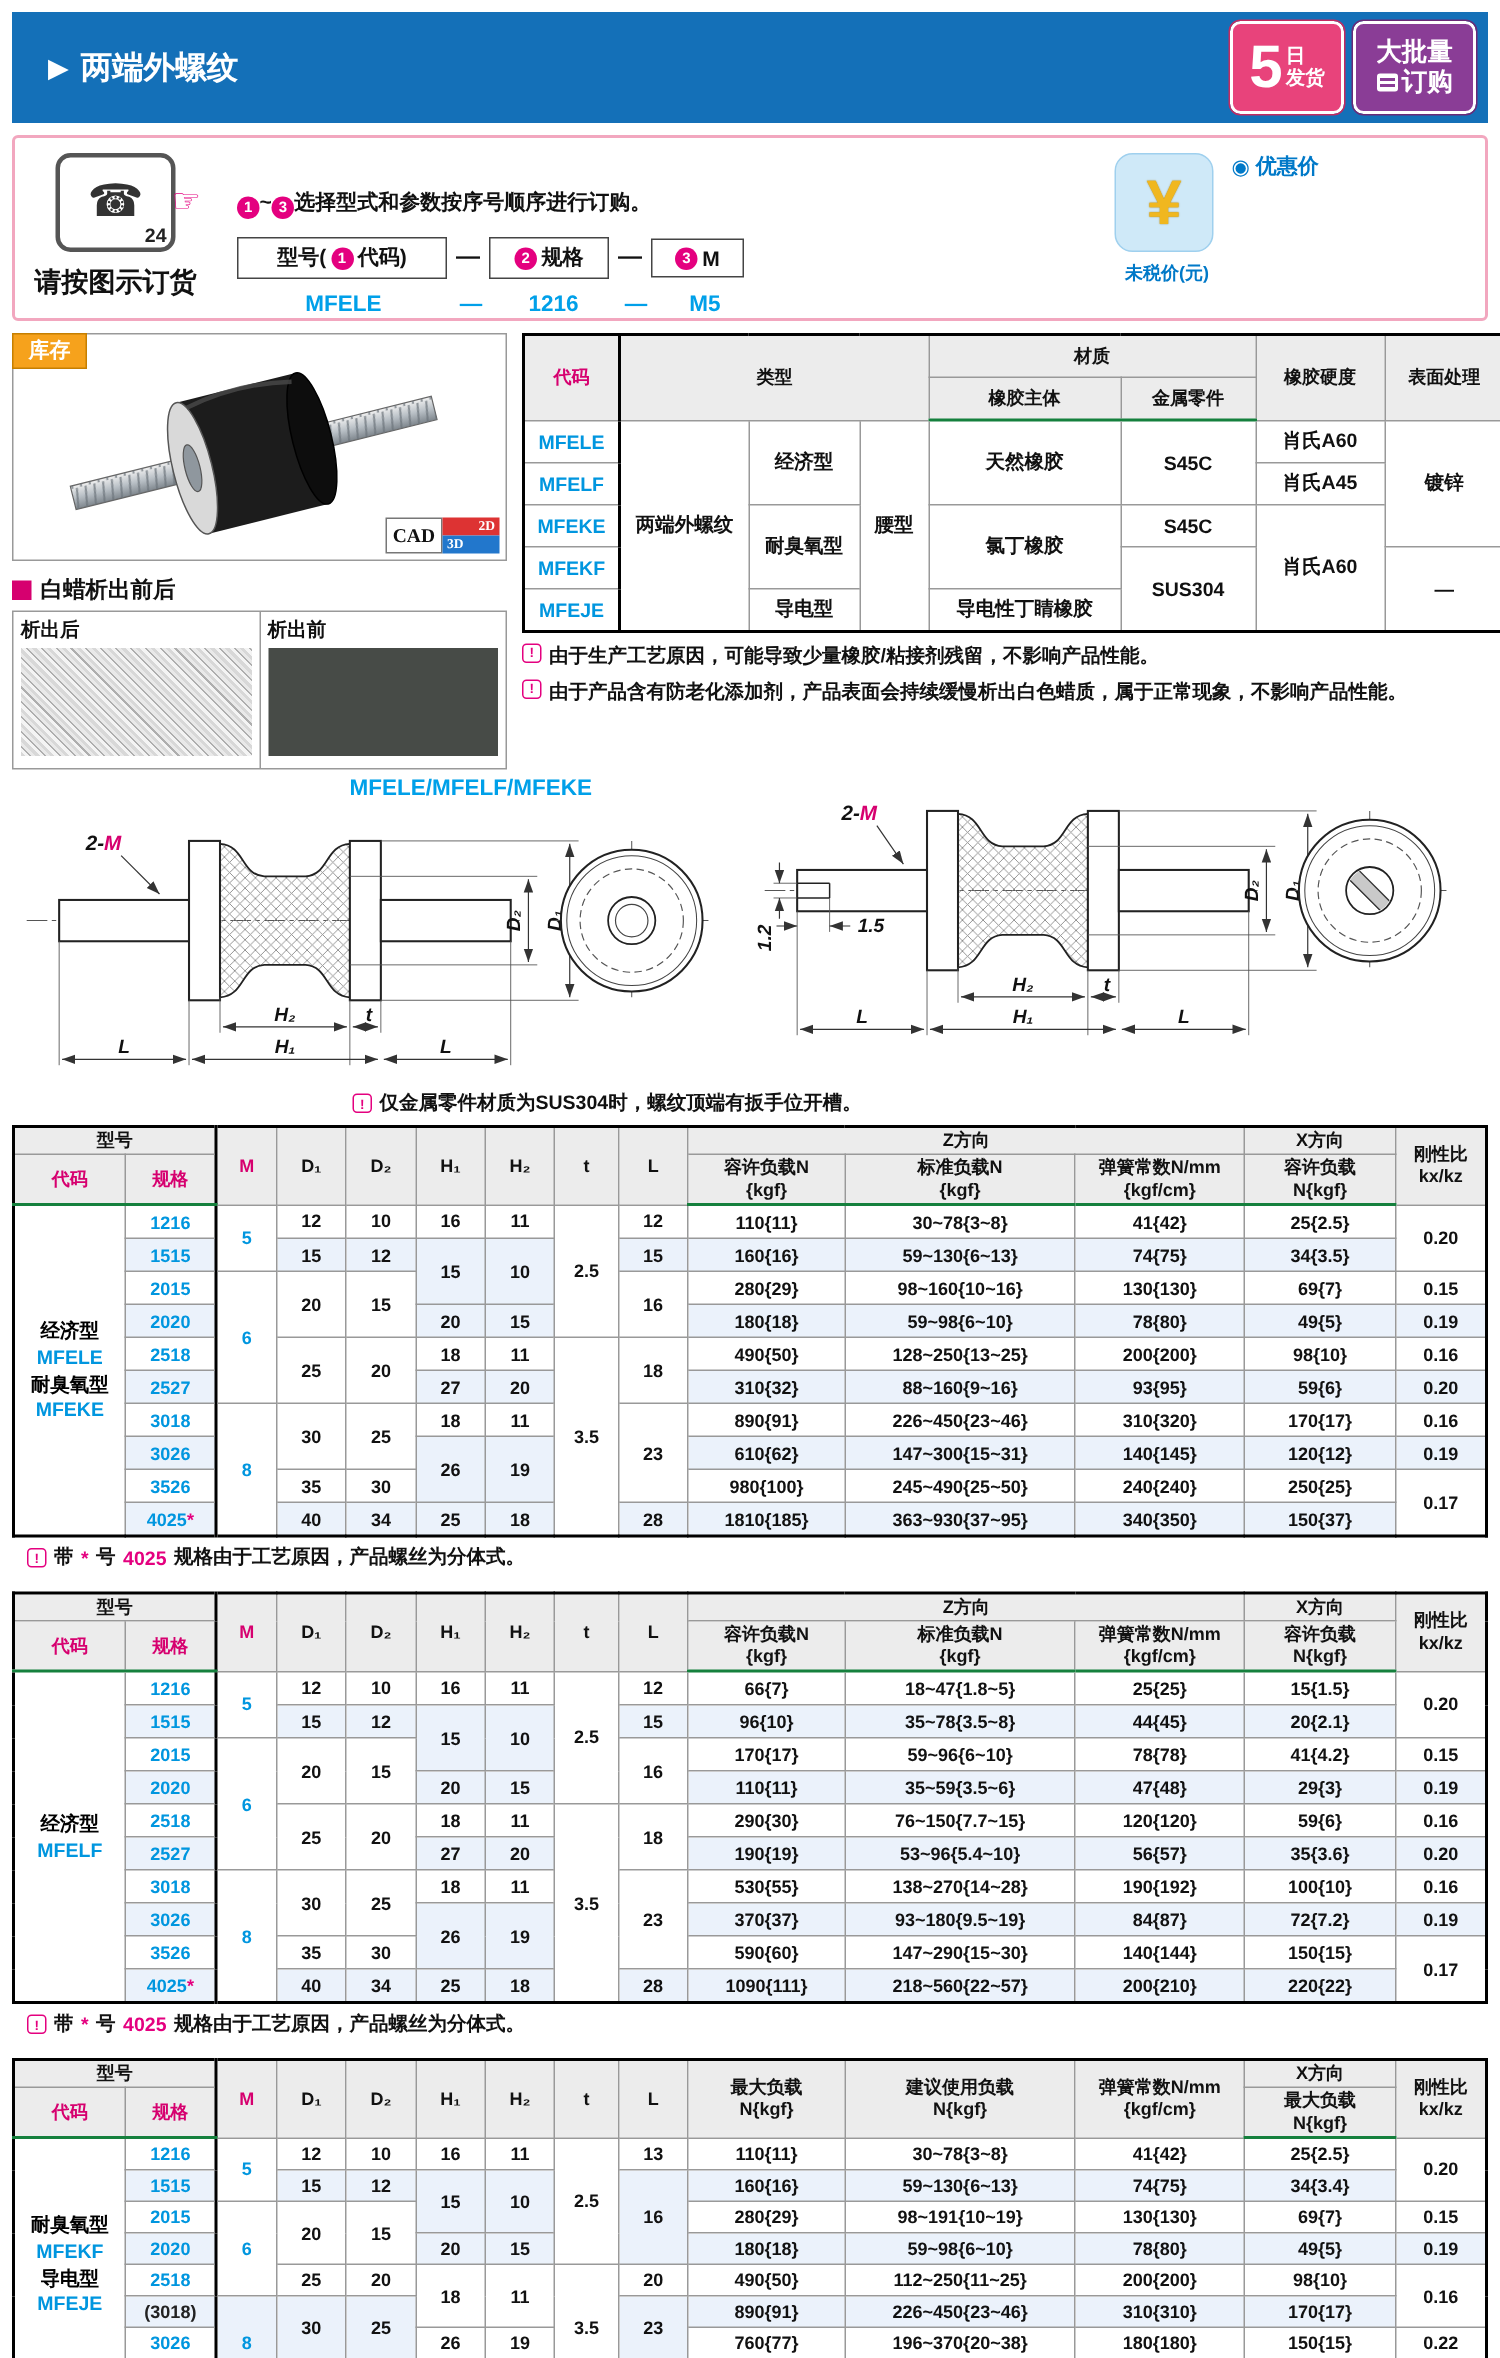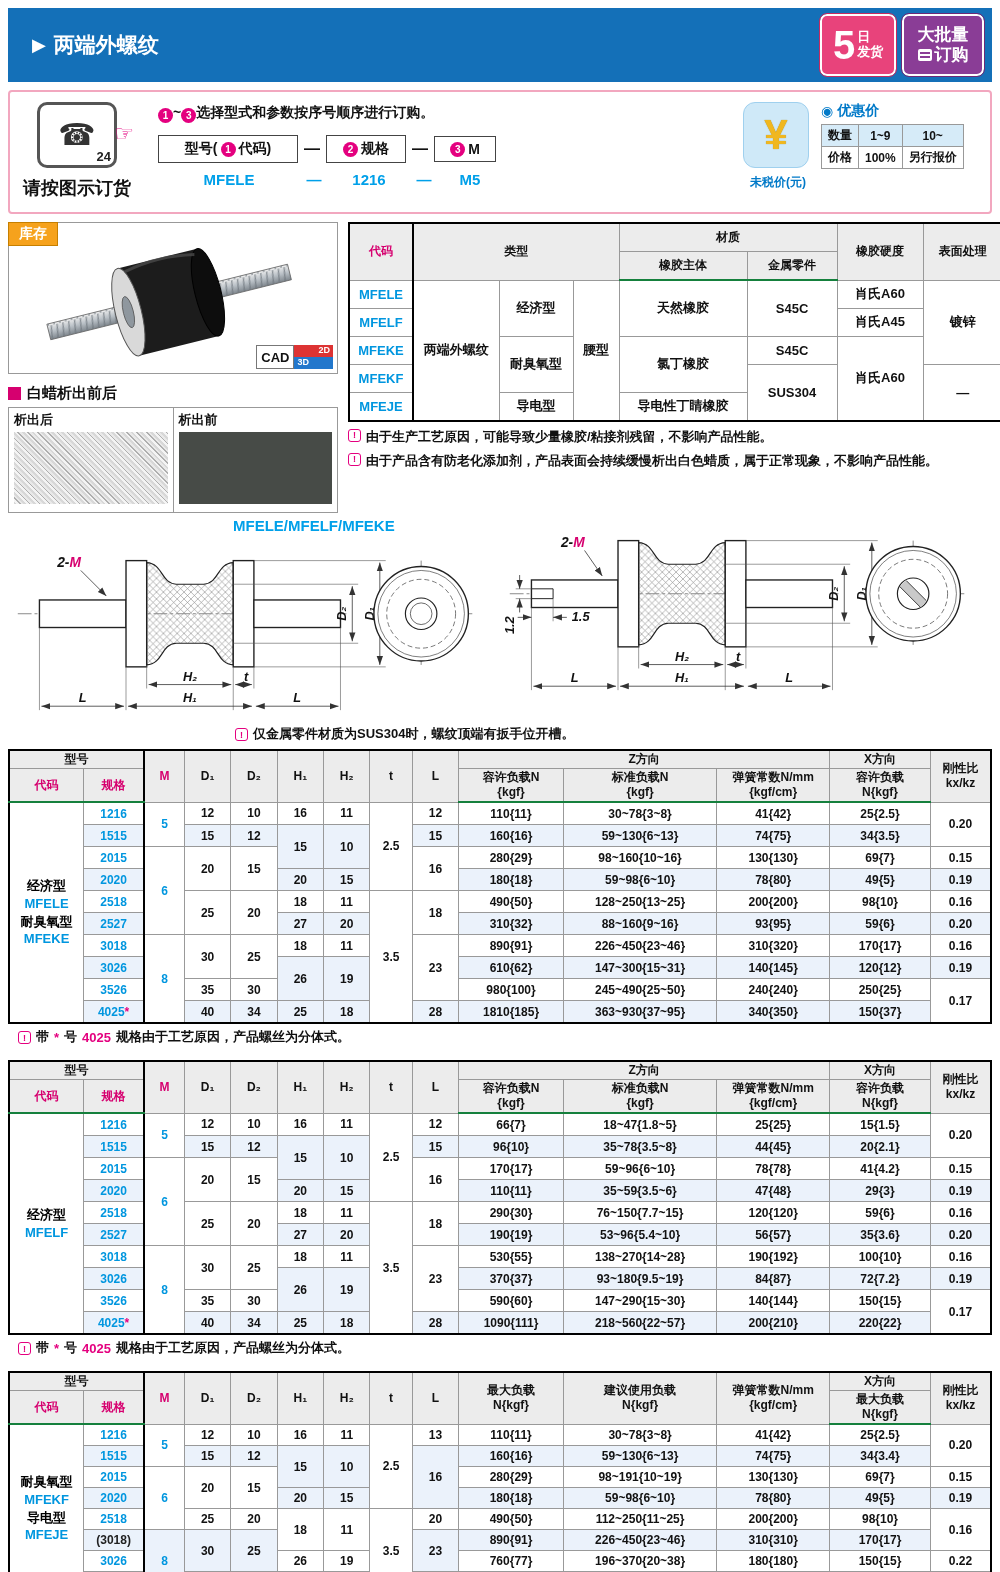--- a/index.html
+++ b/index.html
@@ -22,21 +22,21 @@
   .order-ico{display:inline-block;width:14px;height:12px;background:#fff;border-radius:2px;position:relative;}
   .order-ico:before{content:"";position:absolute;left:2px;top:3px;width:10px;height:2px;background:#8a3d96;box-shadow:0 4px 0 #8a3d96;}
   
   .order-box{margin:0 8px;border:2px solid #f2a7bf;border-radius:4px;height:124px;display:flex;padding:10px 12px;box-sizing:border-box;}
   .phone-block{width:110px;text-align:center;}
   .phone-frame{width:74px;height:60px;border:3px solid #555;border-radius:10px;margin:0 auto;position:relative;display:flex;align-items:center;justify-content:center;}
   .phone-glyph{font-size:30px;color:#333;line-height:1;}
   .phone-num{position:absolute;right:3px;bottom:1px;font-size:13px;font-weight:bold;color:#222;}
   .hand{position:absolute;right:-20px;top:16px;color:#e4007f;font-size:22px;}
   .phone-label{font-size:18px;font-weight:bold;margin-top:8px;}
-  .order-main{flex:1;padding-left:26px;}
+  .order-main{flex:1;padding-left:26px;margin-top:22px;}
   .circ{display:inline-flex;width:15px;height:15px;border-radius:50%;background:#e4007f;color:#fff;font-size:10px;font-weight:bold;align-items:center;justify-content:center;vertical-align:-2px;}
   .instr{font-size:14px;font-weight:bold;margin-top:2px;}
   .boxrow{display:flex;align-items:center;margin-top:12px;}
   .obox{border:1.5px solid #444;padding:4px 10px;font-size:14px;font-weight:bold;display:flex;align-items:center;gap:3px;justify-content:center;}
   .obox.b1{width:118px;} .obox.b2{width:58px;} .obox.b3{width:40px;}
   .odash{width:28px;text-align:center;font-weight:bold;}
   .exrow{display:flex;margin-top:8px;color:#00a0e9;font-weight:bold;font-size:15px;}
   .exrow span{text-align:center;}
   .ex-code{width:142px;} .ex-d{width:28px;color:#00a0e9;} .ex-spec{width:82px;} .ex-m{width:64px;}
   
@@ -46,21 +46,21 @@
   .yen-tile span{font-size:42px;font-weight:bold;color:#f0b71f;text-shadow:0 0 1px #a07c12;}
   .untaxed{color:#0079c8;font-weight:bold;font-size:12px;margin-top:6px;white-space:nowrap;}
   .price-right{flex:1;}
   .legend{color:#0079c8;font-weight:bold;font-size:14px;display:flex;align-items:center;gap:4px;}
   .legend .bull{font-size:14px;}
   table.price{border-collapse:collapse;margin-top:4px;}
   table.price td{border:1px solid #999;font-size:12px;font-weight:bold;text-align:center;padding:2px 6px;}
   table.price tr:first-child td{background:#d6ebf8;}
   
   .content-row{margin:8px 8px 0;display:flex;gap:10px;}
-  .left-col{width:330px;}
+  .left-col{width:330px;font-family:Liberation Serif, serif;}
   .photo-box{position:relative;border:1px solid #999;height:150px;background:#fff;}
   .stock-badge{position:absolute;left:-1px;top:-1px;background:#f6a21c;border:1px solid #c67f00;color:#fff;font-weight:bold;font-size:14px;padding:2px 10px;z-index:2;}
   .cad-badge{position:absolute;right:4px;bottom:4px;display:flex;align-items:stretch;z-index:2;}
   .cad-txt{border:1px solid #777;background:#fff;color:#111;font-weight:bold;font-size:13px;padding:2px 4px;display:flex;align-items:center;}
   .cad-dim{display:flex;flex-direction:column;}
   .cad-2d,.cad-3d{color:#fff;font-size:9px;font-weight:bold;padding:1px 3px;line-height:1.1;}
   .cad-2d{background:#d33;padding-left:24px;} .cad-3d{background:#2277cc;}
   .wax-title{margin-top:10px;display:flex;align-items:center;gap:6px;font-weight:bold;font-size:15px;}
   .wax-sq{width:13px;height:13px;background:#d6006f;display:inline-block;}
   .wax-box{margin-top:4px;border:1px solid #999;display:flex;height:104px;}
@@ -181,34 +181,20 @@
         <div class="yen-tile">
             <span>¥</span>
           </div>
         <div class="untaxed">未税价(元)</div>
       </div>
       <div class="price-right">
         <div class="legend">
           <span class="bull">◉</span>
           <span>优惠价</span>
         </div>
-        <table class="price">
-          <tbody>
-              <tr>
-            <td>数量</td>
-            <td>1~9</td>
-            <td>10~</td>
-          </tr>
-          <tr>
-            <td>价格</td>
-            <td>100%</td>
-            <td>另行报价</td>
-          </tr>
-        </tbody>
-          </table>
       </div>
     </div>
   </div>
 
   <div class="content-row">
     <div class="left-col">
       <div class="photo-box">
         <div class="stock-badge">库存</div>
         <svg width="328" height="148" viewBox="0 0 328 148">
           <defs>

